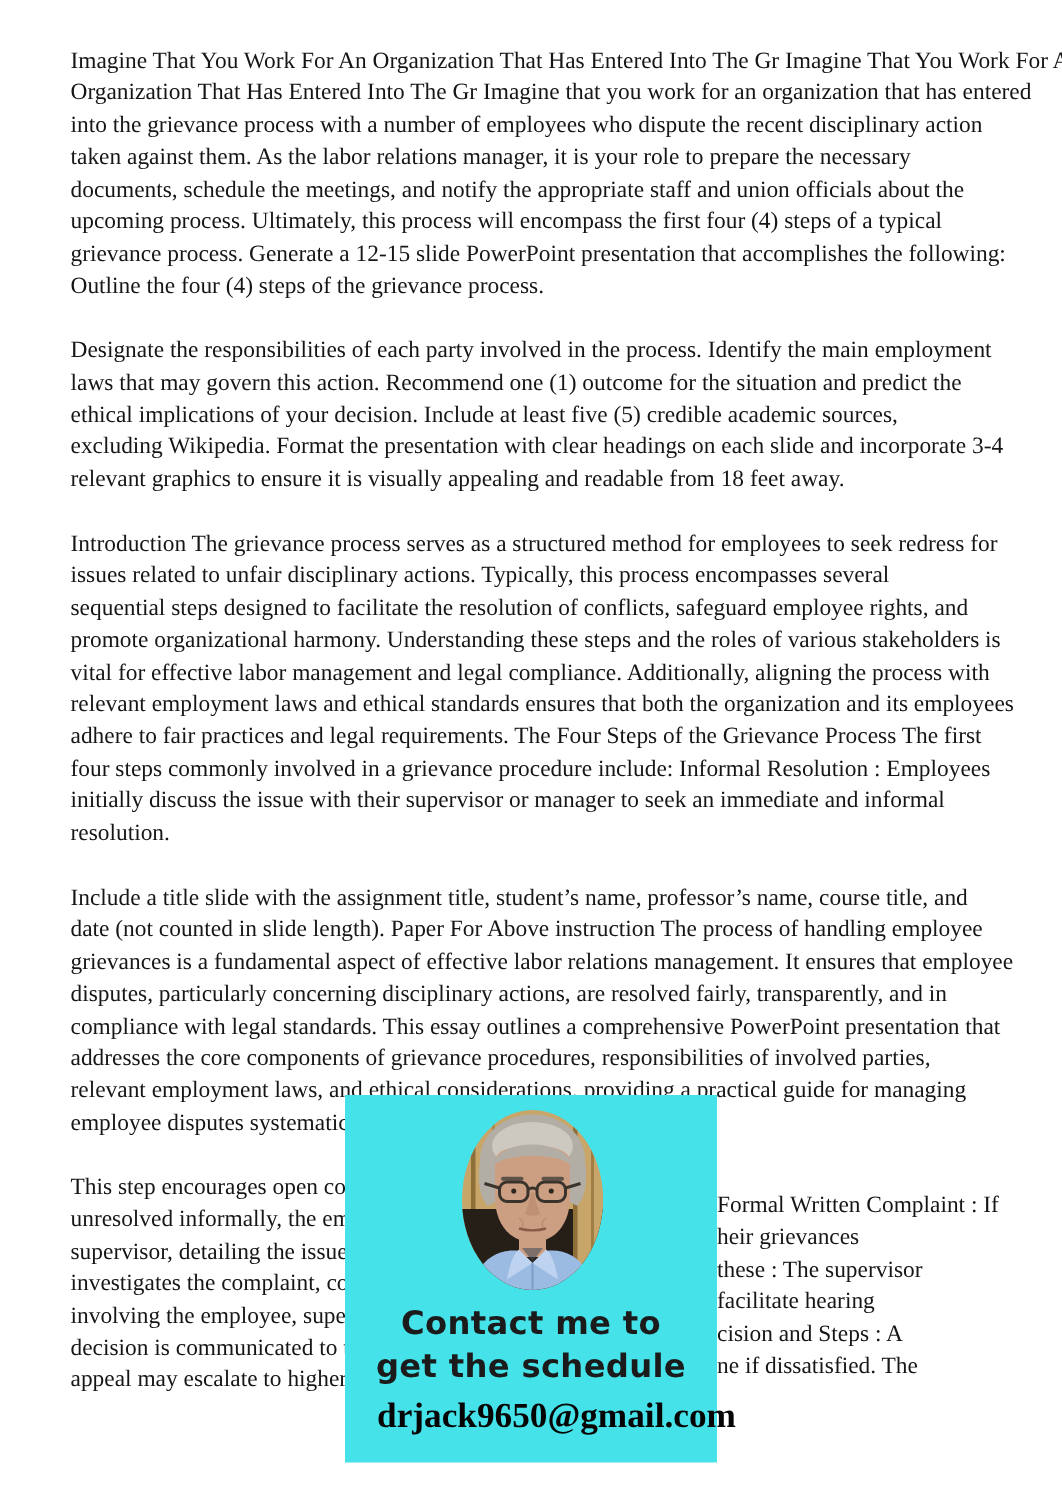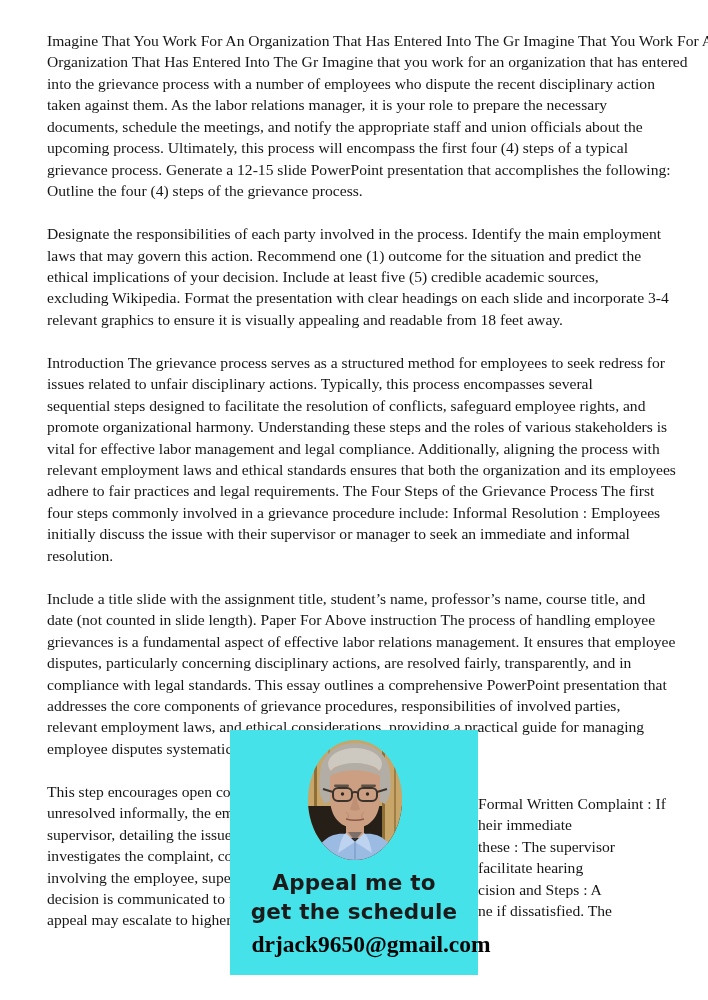--- a/index.html
+++ b/index.html
@@ -83,21 +83,21 @@
     <p class="para">Include a title slide with the assignment title, student’s name, professor’s name, course title, and
 date (not counted in slide length). Paper For Above instruction The process of handling employee
 grievances is a fundamental aspect of effective labor relations management. It ensures that employee
 disputes, particularly concerning disciplinary actions, are resolved fairly, transparently, and in
 compliance with legal standards. This essay outlines a comprehensive PowerPoint presentation that
 addresses the core components of grievance procedures, responsibilities of involved parties,
 relevant employment laws, and ethical considerations, providing a practical guide for managing
 employee disputes systematically.</p>
     <div class="split-para">
         <div class="split-line"><span>This step encourages open comm</span><span class="right-frag">Formal Written Complaint : If</span></div>
-        <div class="split-line"><span>unresolved informally, the empl</span><span class="right-frag">heir immediate</span></div>
+        <div class="split-line"><span>unresolved informally, the empl</span><span class="right-frag">heir grievances</span></div>
         <div class="split-line"><span>supervisor, detailing the issue an</span><span class="right-frag">these : The supervisor</span></div>
         <div class="split-line"><span>investigates the complaint, cons</span><span class="right-frag">facilitate hearing</span></div>
         <div class="split-line"><span>involving the employee, supervi</span><span class="right-frag">cision and Steps : A</span></div>
         <div class="split-line"><span>decision is communicated to the</span><span class="right-frag">ne if dissatisfied. The</span></div>
         <div class="split-line"><span>appeal may escalate to higher m</span><span class="right-frag"></span></div>
       </div>
   </div>
 
   <div class="promo-card">
     <div class="photo-wrap">
@@ -139,19 +139,19 @@
           <rect x="38" y="84" width="18" height="14" fill="var(--photo-skin)"></rect>
           <path d="M6,120 C10,100 24,92 38,94 L47,102 L56,94 C70,92 84,100 88,120 Z" fill="var(--photo-shirt)"></path>
           <path d="M40,92 L54,92 L47,101 Z" fill="#3a4656" opacity="0.55"></path>
           <path d="M38,93 L47,102 L30,113 C32,103 34,96 38,93 Z" fill="var(--photo-collar)"></path>
           <path d="M56,93 L47,102 L64,113 C62,103 60,96 56,93 Z" fill="var(--photo-collar)"></path>
           <line x1="47" y1="102" x2="47" y2="120" stroke="#7f9fc8" stroke-width="1.4"></line>
         </g>
       </svg>
     </div>
     <div class="card-heading">
-      <div>Appeal me to</div>
+      <div>Contact me to</div>
       <div>get the schedule</div>
     </div>
     <div class="card-email">drjack9650@gmail.com</div>
   </div>
 
 </div>
 
 </body></html>

